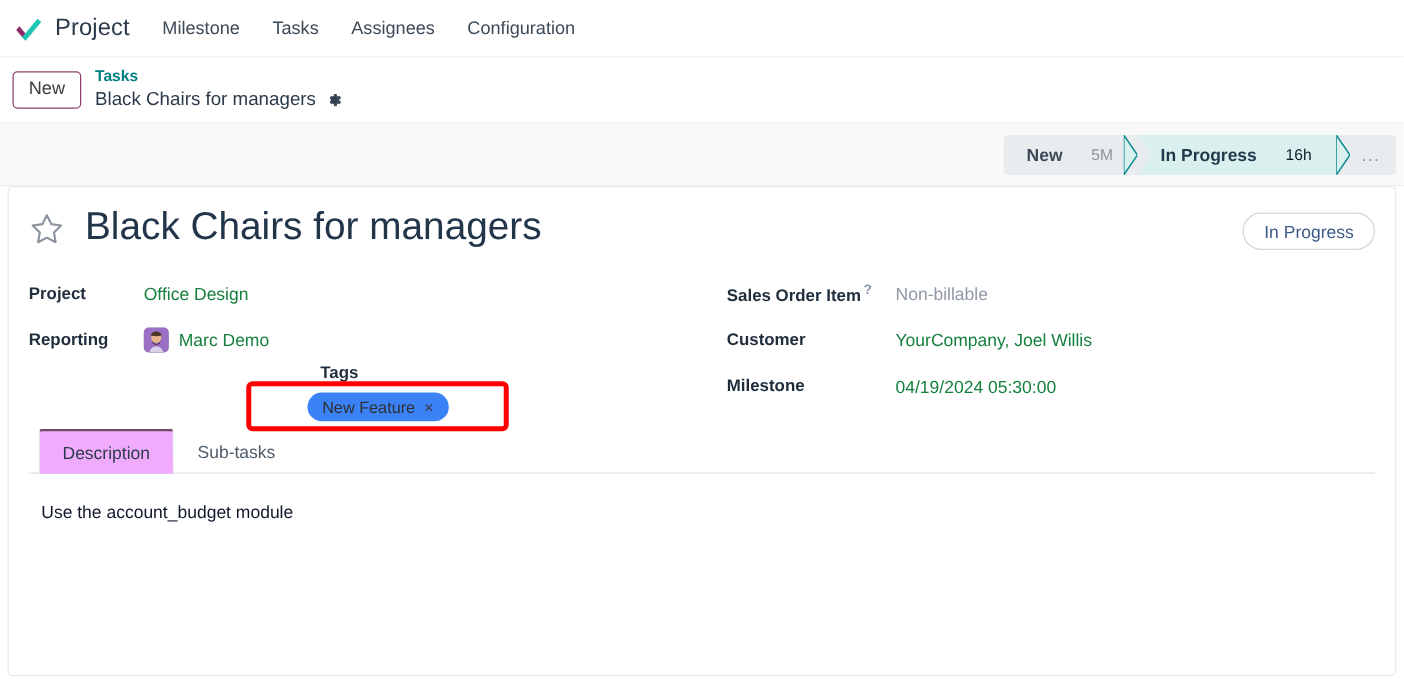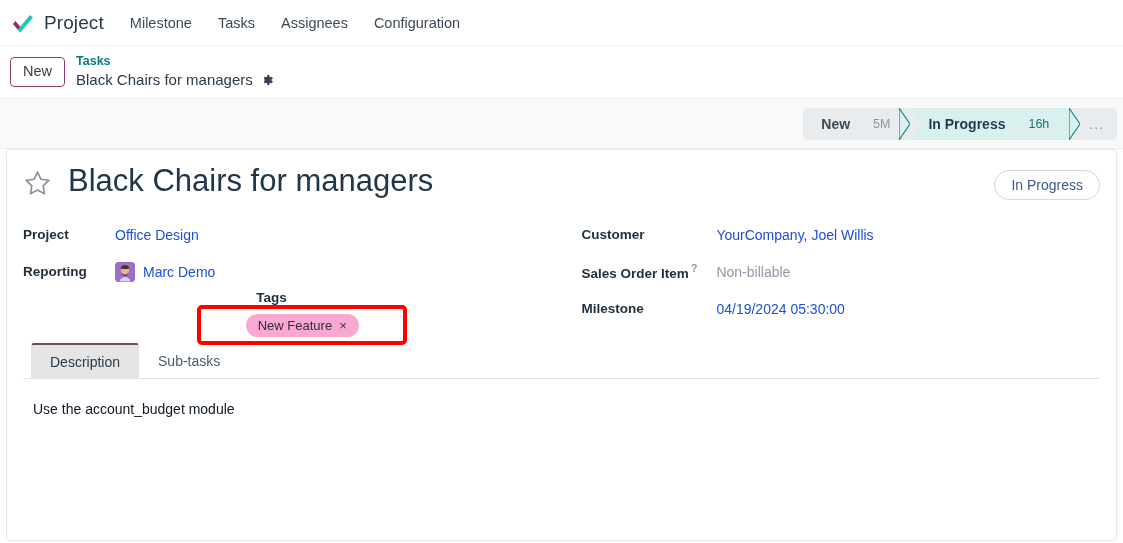--- a/index.html
+++ b/index.html
@@ -110,21 +110,21 @@
   .status-step .dur {
     font-size: 12.5px;
     font-weight: normal;
     color: #8d949b;
     margin-left: 16px;
   }
   .status-step.active {
     background: #d9f0ef;
     color: #1f3a4a;
   }
-  .status-step.active .dur { color: #0f766e; }
+  .status-step.active .dur { color: #0f172a; }
   .status-step .arrow {
     position: absolute;
     right: -11px;
     top: 0;
     width: 11px;
     height: 100%;
     z-index: 2;
   }
   .status-more {
     display: flex;
@@ -198,21 +198,21 @@
   .help-mark {
     color: #8a93ad;
     font-size: 11px;
     vertical-align: super;
     margin-left: 2px;
     cursor: help;
     font-weight: bold;
   }
   .f-value {
     font-size: 14px;
-    color: #1d4ed8;
+    color: #15803d;
     display: flex;
     align-items: center;
     gap: 8px;
     cursor: pointer;
   }
   .f-value.muted { color: #9099a5; }
   .avatar {
     width: 20px; height: 20px;
     border-radius: 4px;
     overflow: hidden;
@@ -227,21 +227,21 @@
     border: 4px solid #ff0000;
     border-radius: 5px;
     padding: 7px 10px;
     display: flex;
     align-items: center;
     min-width: 210px;
     height: 40px;
     margin-left: 0;
   }
   .tag-pill {
-    background: #f9a8d4;
+    background: #3b82f6;
     color: #2f2f2f;
     font-size: 13px;
     border-radius: 12px;
     padding: 4px 12px;
     display: inline-flex;
     align-items: center;
     gap: 7px;
     margin: 0 auto;
     cursor: pointer;
   }
@@ -259,21 +259,21 @@
     color: #4d5a67;
     padding: 9px 18px;
     cursor: pointer;
     border: 1px solid transparent;
     border-bottom: none;
     position: relative;
     top: 1px;
     background: transparent;
   }
   .tab.active {
-    background: #e5e5e5;
+    background: #f0abfc;
     border-color: #dfe2e6;
     border-top: 2px solid #714b67;
     border-radius: 3px 3px 0 0;
     color: #2b3a4a;
   }
   .tab-content {
     padding: 22px 10px 10px 10px;
     font-size: 14px;
     color: #0f172a;
     min-height: 60px;
@@ -390,27 +390,27 @@
               <span class="tag-x">×</span>
             </span>
           </div>
         </div>
 
       </div>
 
       <div class="col col-right">
 
         <div class="field-row">
+          <span class="f-label"><span>Sales Order Item</span><span class="help-mark">?</span></span>
+          <span class="f-value muted">Non-billable</span>
+        </div>
+
+        <div class="field-row">
           <span class="f-label"><span>Customer</span></span>
           <span class="f-value">YourCompany, Joel Willis</span>
-        </div>
-
-        <div class="field-row">
-          <span class="f-label"><span>Sales Order Item</span><span class="help-mark">?</span></span>
-          <span class="f-value muted">Non-billable</span>
         </div>
 
         <div class="field-row">
           <span class="f-label"><span>Milestone</span></span>
           <span class="f-value">04/19/2024 05:30:00</span>
         </div>
 
       </div>
     </div>
 

